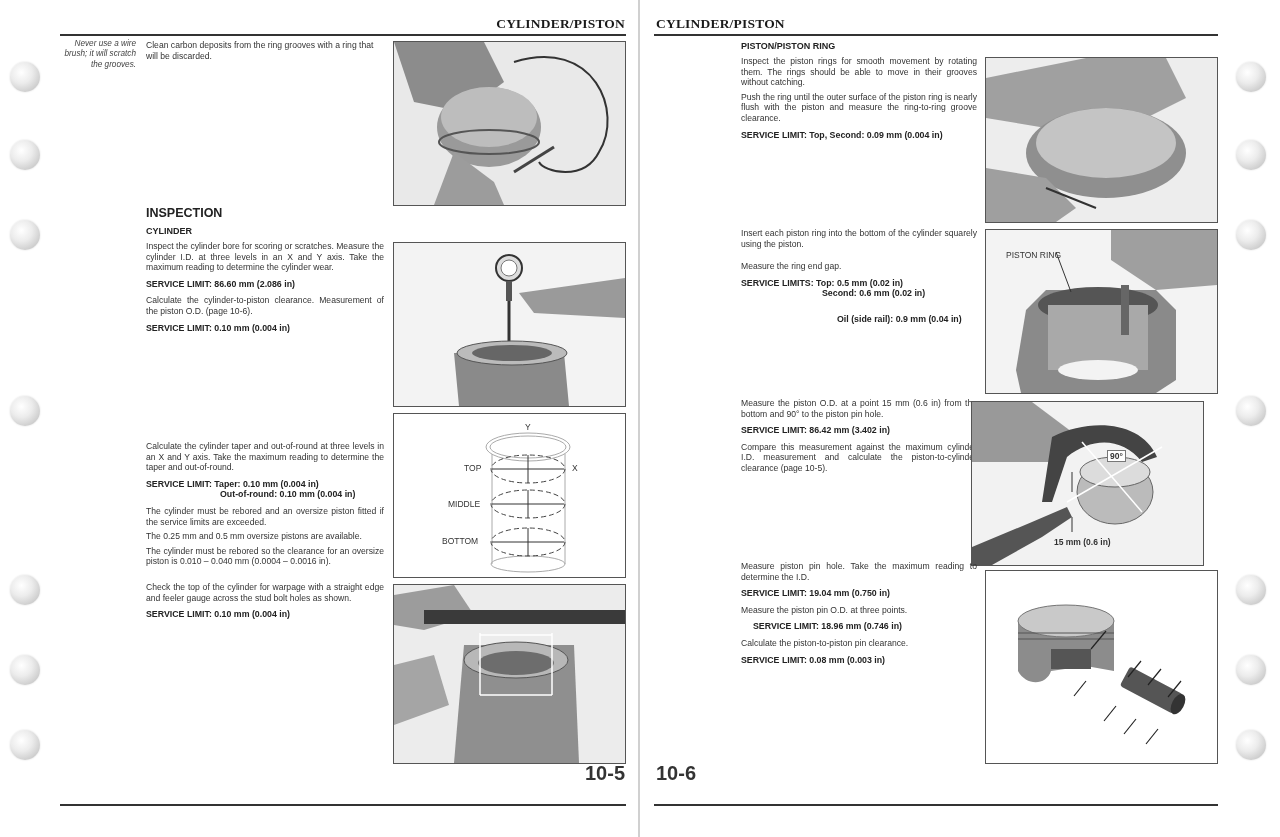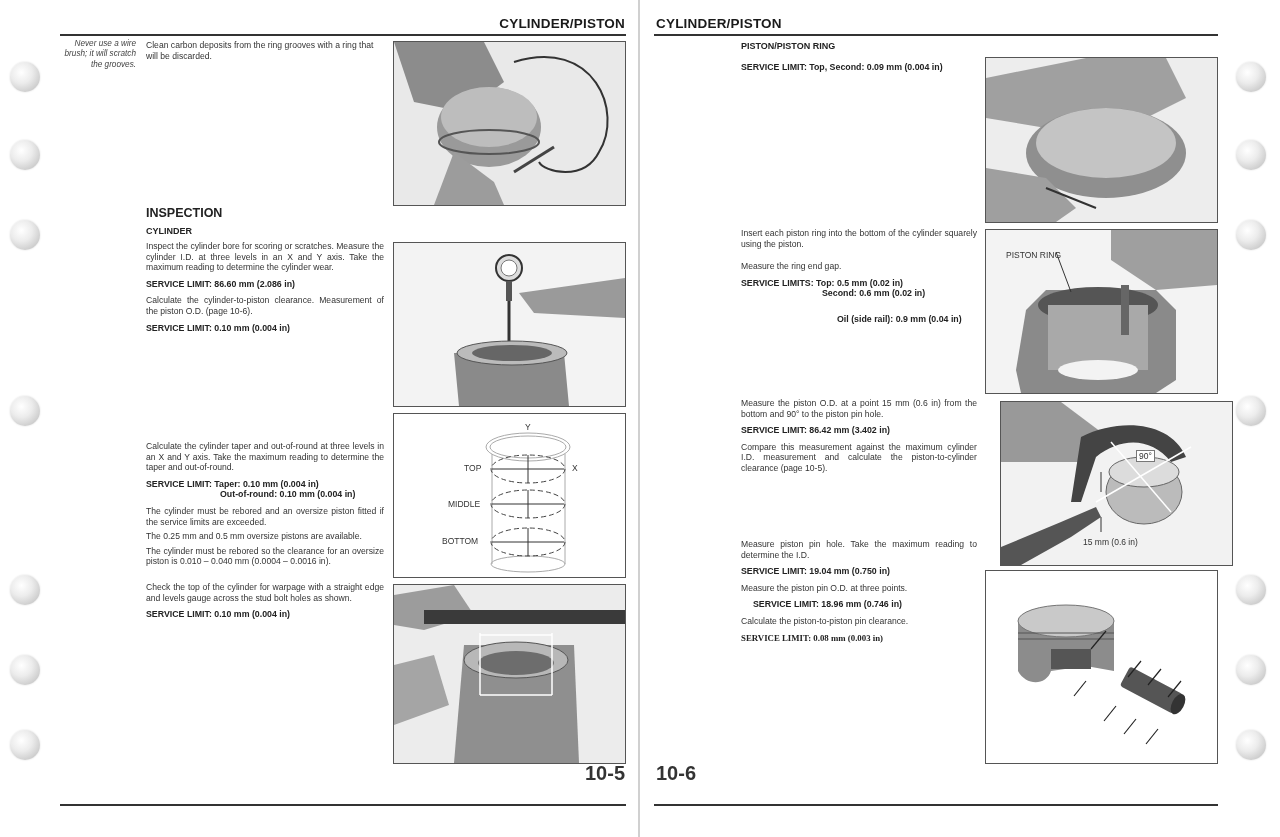--- a/index.html
+++ b/index.html
@@ -5,21 +5,21 @@
   html,body{margin:0;padding:0;}
   body{width:1280px;height:837px;background:#ffffff;position:relative;overflow:hidden;
        font-family:"Liberation Sans",sans-serif;color:#222;}
   .page{position:absolute;top:0;height:837px;}
   .page.left{left:0;width:638px;}
   .page.right{left:640px;width:640px;}
   .spine{position:absolute;left:638px;top:0;width:2px;height:837px;background:#d0d0d0;}
   .hole{position:absolute;width:30px;height:30px;border-radius:50%;
         background:radial-gradient(circle at 38% 35%,#ffffff 0%,#ececec 40%,#c9c9c9 80%,#b5b5b5 100%);
         box-shadow:0 0 2px rgba(0,0,0,0.15);}
-  .header{position:absolute;top:16px;font-weight:bold;font-size:13.5px;color:#1a1a1a;letter-spacing:0.2px;}
+  .header{position:absolute;top:16px;font-weight:bold;font-size:13.5px;color:#1a1a1a;letter-spacing:0.2px;font-family:Liberation Serif, serif;}
   .header-rule{position:absolute;top:34px;height:2px;background:#333;}
   .footer-rule{position:absolute;top:804px;height:2px;background:#333;}
   .pagenum{position:absolute;top:762px;font-size:20px;font-weight:bold;color:#333;}
   .txt{position:absolute;font-size:8.6px;line-height:10.6px;color:#333;}
   .txt p{margin:0 0 4px 0;}
   .justify{text-align:justify;}
   .sl{font-weight:bold;color:#222;font-size:8.8px;}
   .note{position:absolute;font-size:8.2px;line-height:10.4px;font-style:italic;color:#444;text-align:right;}
   .h1{position:absolute;font-size:12.5px;font-weight:bold;color:#222;}
   .h2{position:absolute;font-size:9px;font-weight:bold;color:#222;}
@@ -115,21 +115,21 @@
       </g>
     </svg>
     <div class="lbl" style="left:131px;top:8px;">Y</div>
     <div class="lbl" style="left:178px;top:49px;">X</div>
     <div class="lbl" style="left:70px;top:49px;">TOP</div>
     <div class="lbl" style="left:54px;top:85px;">MIDDLE</div>
     <div class="lbl" style="left:48px;top:122px;">BOTTOM</div>
   </div>
 
   <div class="txt justify" style="left:146px;top:582px;width:238px;">
-    <p>Check the top of the cylinder for warpage with a straight edge and levels gauge across the stud bolt holes as shown.</p>
+    <p>Check the top of the cylinder for warpage with a straight edge and feeler gauge across the stud bolt holes as shown.</p>
     <p class="sl" style="margin-top:6px;">SERVICE LIMIT: 0.10 mm (0.004 in)</p>
   </div>
 
   <div class="fig" style="left:393px;top:584px;width:231px;height:178px;background:#e8e8e8;">
     <svg viewBox="0 0 231 178">
       <rect width="231" height="178" fill="#ececec"></rect>
       <path d="M0 10 L60 0 L80 30 L30 45 L0 40 Z" fill="#9c9c9c"></path>
       <rect x="30" y="25" width="201" height="14" fill="#3a3a3a"></rect>
       <path d="M70 60 L180 60 L185 178 L60 178 Z" fill="#8f8f8f"></path>
       <ellipse cx="122" cy="75" rx="52" ry="18" fill="#b8b8b8" stroke="#555"></ellipse>
@@ -156,20 +156,22 @@
   <div class="hole" style="left:596px;top:575px;"></div>
   <div class="hole" style="left:596px;top:655px;"></div>
   <div class="hole" style="left:596px;top:730px;"></div>
 
   <div class="header" style="left:16px;">CYLINDER/PISTON</div>
   <div class="header-rule" style="left:14px;width:564px;"></div>
 
   <div class="h2" style="left:101px;top:41px;">PISTON/PISTON RING</div>
 
   <div class="txt justify" style="left:101px;top:56px;width:236px;">
+    <p>Inspect the piston rings for smooth movement by rotating them. The rings should be able to move in their grooves without catching.</p>
+    <p>Push the ring until the outer surface of the piston ring is nearly flush with the piston and measure the ring-to-ring groove clearance.</p>
     <p class="sl" style="margin-top:6px;">SERVICE LIMIT: Top, Second: 0.09 mm (0.004 in)</p>
   </div>
 
   <div class="fig" style="left:345px;top:57px;width:231px;height:164px;background:#ececec;">
     <svg viewBox="0 0 231 164">
       <rect width="231" height="164" fill="#ededed"></rect>
       <path d="M0 20 L100 0 L180 0 L200 40 L160 60 L60 70 L0 60 Z" fill="#a0a0a0"></path>
       <ellipse cx="120" cy="95" rx="80" ry="45" fill="#8f8f8f"></ellipse>
       <ellipse cx="120" cy="85" rx="70" ry="35" fill="#c4c4c4"></ellipse>
       <path d="M0 110 L60 120 L90 150 L70 164 L0 164 Z" fill="#9f9f9f"></path>
@@ -198,44 +200,44 @@
     </svg>
     <div class="lbl" style="left:20px;top:20px;">PISTON RING</div>
   </div>
 
   <div class="txt justify" style="left:101px;top:398px;width:236px;">
     <p>Measure the piston O.D. at a point 15 mm (0.6 in) from the bottom and 90° to the piston pin hole.</p>
     <p class="sl" style="margin:6px 0;">SERVICE LIMIT: 86.42 mm (3.402 in)</p>
     <p>Compare this measurement against the maximum cylinder I.D. measurement and calculate the piston-to-cylinder clearance (page 10-5).</p>
   </div>
 
-  <div class="fig" style="left:360px;top:401px;width:231px;height:163px;background:#14b8a6;">
+  <div class="fig" style="left:331px;top:401px;width:231px;height:163px;background:#14b8a6;font-weight:bold;">
     <svg viewBox="0 0 231 163">
       <rect width="231" height="163" fill="#f2f2f2"></rect>
       <path d="M0 0 L60 0 L100 30 L80 60 L0 60 Z" fill="#999"></path>
       <path d="M80 35 C120 15 170 20 185 55 L170 60 C150 35 120 35 95 55 L80 100 L70 100 Z" fill="#444"></path>
       <ellipse cx="143" cy="90" rx="38" ry="32" fill="#bbb" stroke="#666"></ellipse>
       <ellipse cx="143" cy="70" rx="35" ry="15" fill="#dcdcdc" stroke="#666"></ellipse>
       <line x1="110" y1="40" x2="170" y2="110" stroke="#fff" stroke-width="1.5"></line>
       <line x1="95" y1="100" x2="190" y2="45" stroke="#fff" stroke-width="1.5"></line>
       <path d="M0 145 L60 120 L95 105 L100 115 L70 135 L20 163 L0 163 Z" fill="#555"></path>
       <line x1="100" y1="70" x2="100" y2="90" stroke="#333"></line>
       <line x1="100" y1="115" x2="100" y2="130" stroke="#333"></line>
     </svg>
     <div class="lbl" style="left:135px;top:48px;background:#fff;border:1px solid #777;padding:0 2px;">90°</div>
     <div class="lbl" style="left:82px;top:135px;">15 mm (0.6 in)</div>
   </div>
 
-  <div class="txt justify" style="left:101px;top:539px;width:236px;">
+  <div class="txt justify" style="left:101px;top:561px;width:236px;">
     <p>Measure piston pin hole. Take the maximum reading to determine the I.D.</p>
     <p class="sl" style="margin:6px 0;">SERVICE LIMIT: 19.04 mm (0.750 in)</p>
     <p>Measure the piston pin O.D. at three points.</p>
     <p class="sl" style="margin:6px 12px;">SERVICE LIMIT: 18.96 mm (0.746 in)</p>
     <p>Calculate the piston-to-piston pin clearance.</p>
-    <p class="sl" style="margin:6px 0;font-family:Liberation Serif, serif;">SERVICE LIMIT: 0.08 mm (0.003 in)</p>
+    <p class="sl" style="margin:6px 0;">SERVICE LIMIT: 0.08 mm (0.003 in)</p>
   </div>
 
   <div class="fig" style="left:345px;top:570px;width:231px;height:192px;background:#fff;">
     <svg viewBox="0 0 231 192">
       <rect width="231" height="192" fill="#fff"></rect>
       <ellipse cx="80" cy="50" rx="48" ry="16" fill="#b5b5b5"></ellipse>
       <path d="M32 50 L32 100 C40 115 60 115 65 100 L100 95 L128 100 L128 50 Z" fill="#8c8c8c"></path>
       <ellipse cx="80" cy="50" rx="48" ry="16" fill="#c9c9c9" stroke="#777"></ellipse>
       <line x1="32" y1="62" x2="128" y2="62" stroke="#555"></line>
       <line x1="32" y1="68" x2="128" y2="68" stroke="#555"></line>

